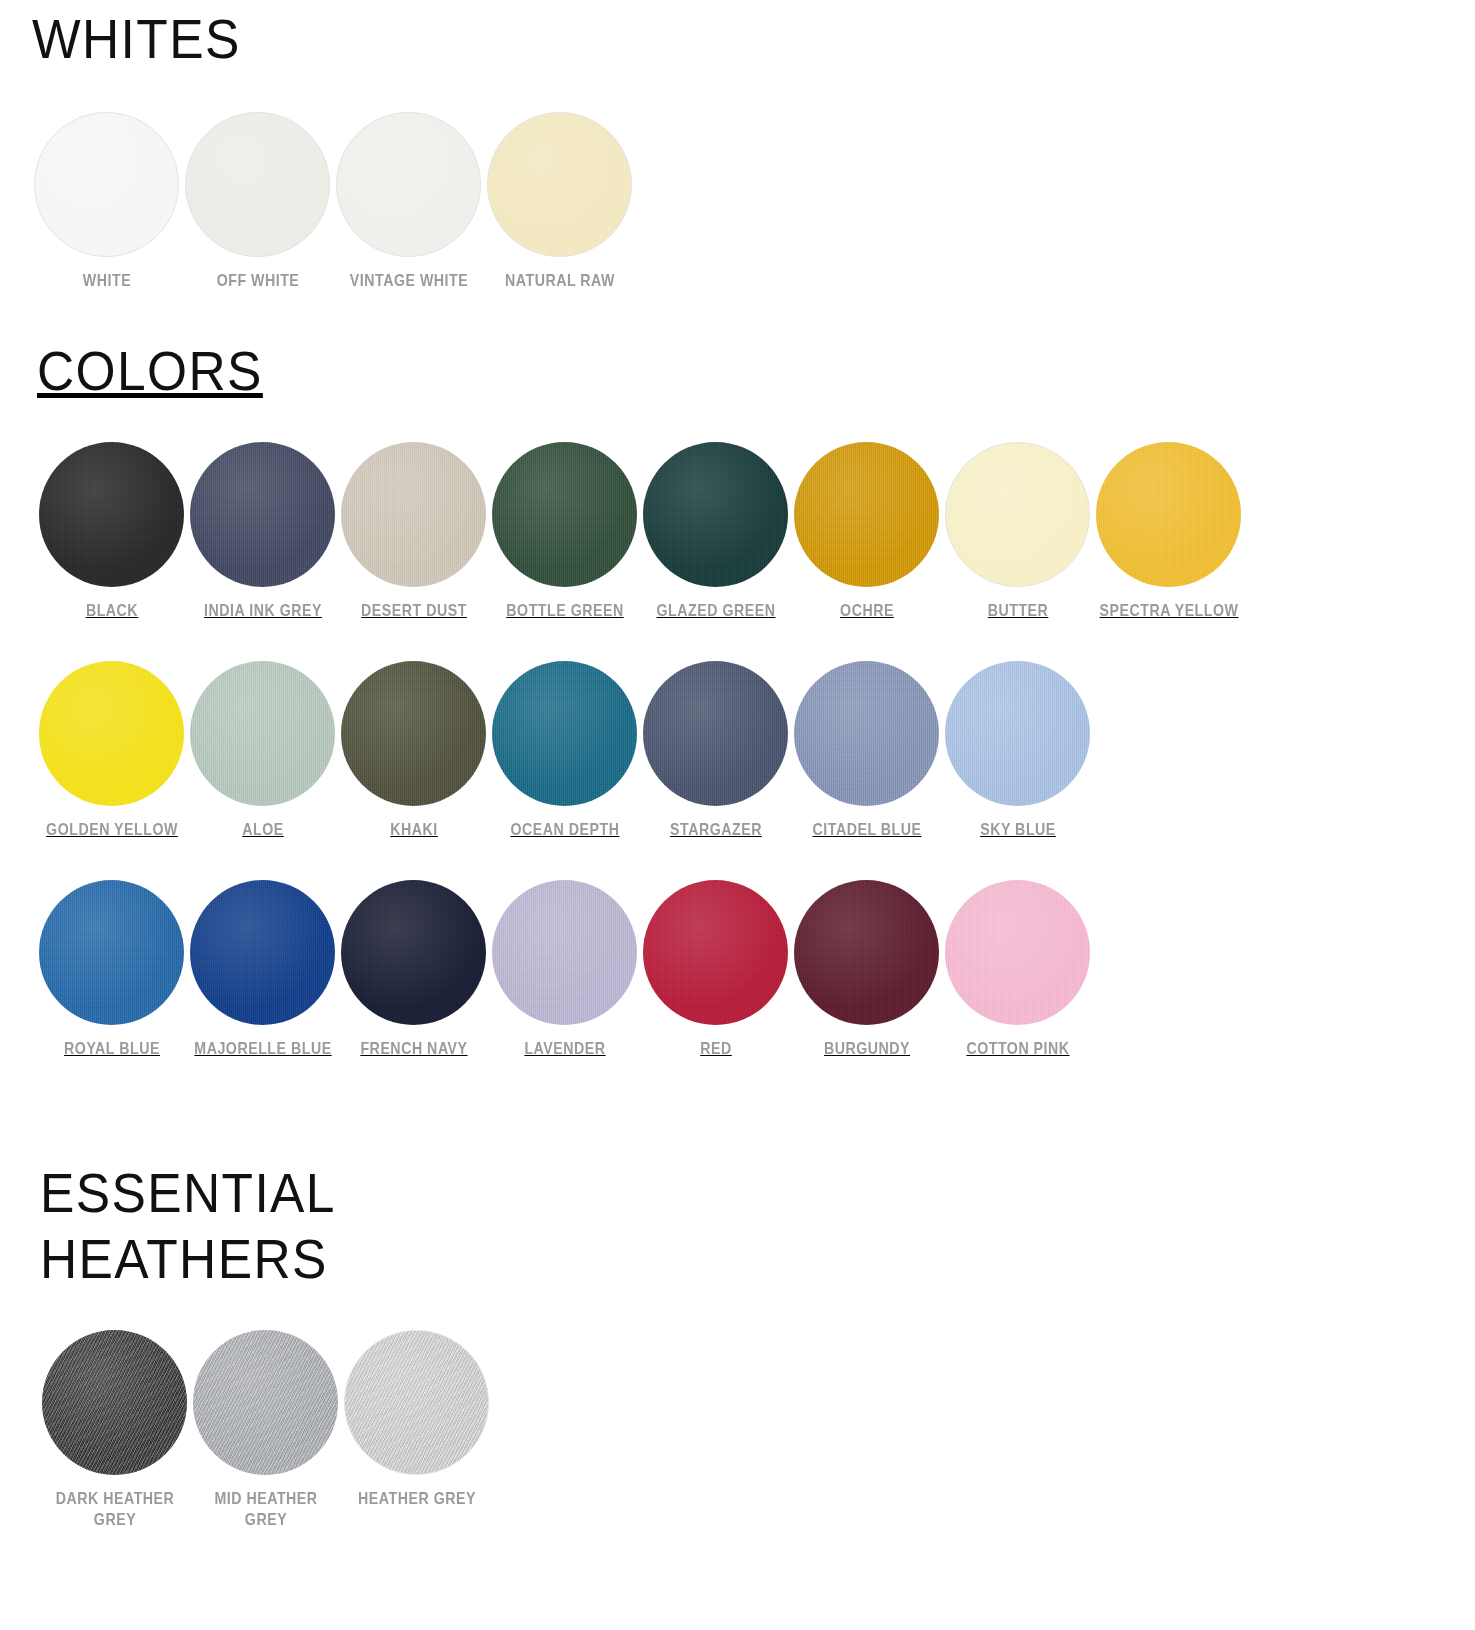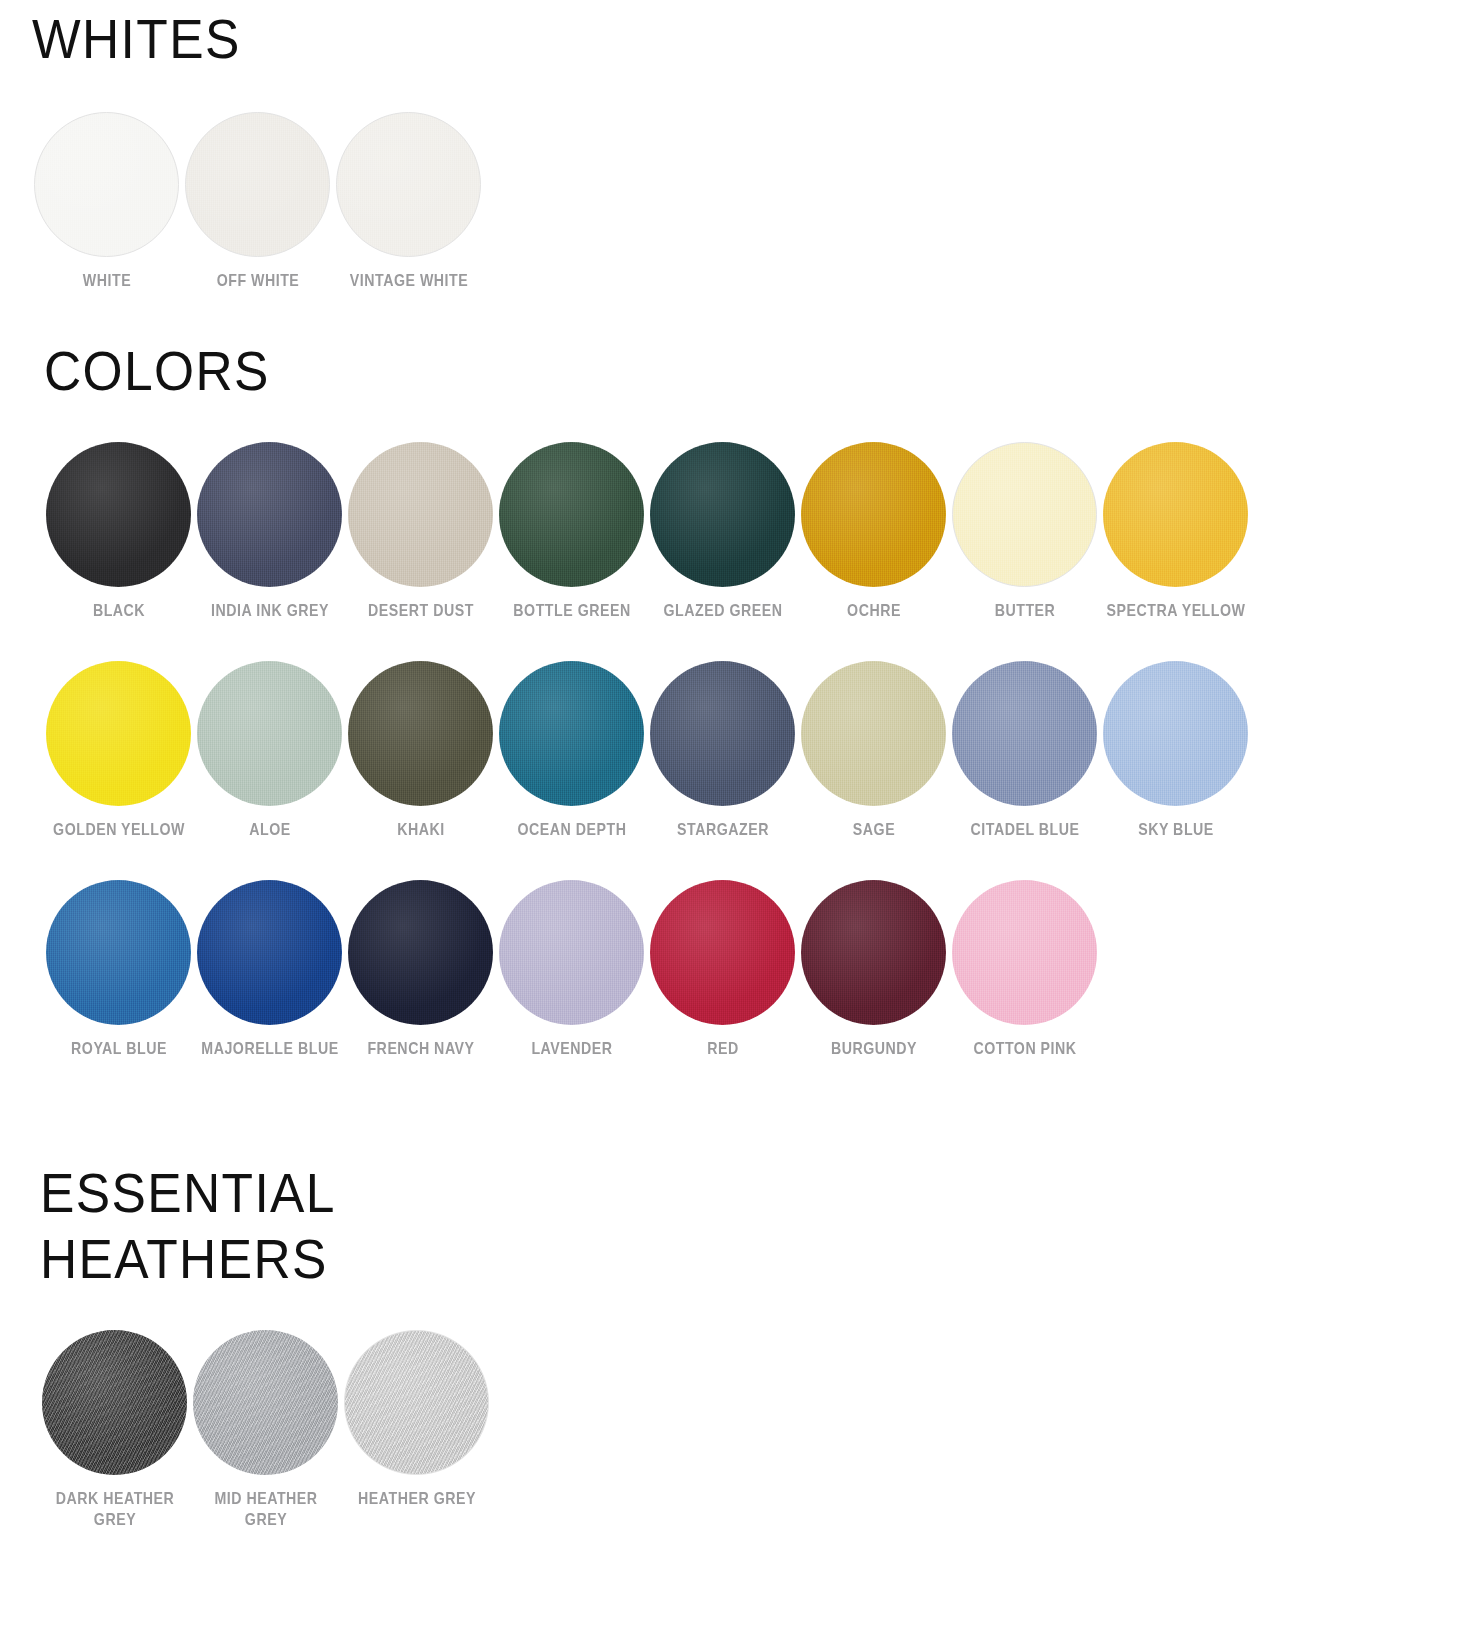--- a/index.html
+++ b/index.html
@@ -38,21 +38,21 @@
     transform: scaleX(0.92);
     transform-origin: left center;
     white-space: pre-line;
   }
 
   .section {
     padding-left: 32px;
   }
 
   #whites-section   { position: absolute; top: 6px;    left: 0; }
-  #colors-section   { position: absolute; top: 338px;  left: 12px; }
+  #colors-section   { position: absolute; top: 338px;  left: 5px; text-decoration: underline; }
   #heathers-section { position: absolute; top: 1160px; left: 8px; }
 
   .title-gap-whites   { height: 40px; }
   .title-gap-colors   { height: 38px; }
   .title-gap-heathers { height: 38px; }
 
   
   .swatch-row {
     display: flex;
     flex-direction: row;
@@ -152,20 +152,26 @@
               <div class="disc pale" style="background-color: rgb(238, 236, 231);"></div>
             </div>
             <div class="swatch-label">OFF WHITE</div>
           </div>
           <div class="swatch">
             <div class="disc-wrap">
               <div class="disc pale" style="background-color: rgb(241, 239, 235);"></div>
             </div>
             <div class="swatch-label">VINTAGE WHITE</div>
           </div>
+          <div class="swatch">
+            <div class="disc-wrap">
+              <div class="disc pale" style="background-color: rgb(243, 232, 192);"></div>
+            </div>
+            <div class="swatch-label">NATURAL RAW</div>
+          </div>
         </div>
       </div>
   </div>
 
   <div class="section" id="colors-section">
     <h1 class="section-title">COLORS</h1>
     <div class="title-gap-colors"></div>
     <div>
         <div class="swatch-row">
           <div class="swatch">
@@ -241,26 +247,20 @@
             <div class="disc-wrap">
               <div class="disc" style="background-color: rgb(31, 107, 134);"></div>
             </div>
             <div class="swatch-label">OCEAN DEPTH</div>
           </div>
           <div class="swatch">
             <div class="disc-wrap">
               <div class="disc" style="background-color: rgb(76, 86, 110);"></div>
             </div>
             <div class="swatch-label">STARGAZER</div>
-          </div>
-          <div class="swatch">
-            <div class="disc-wrap">
-              <div class="disc" style="background-color: rgb(207, 203, 164);"></div>
-            </div>
-            <div class="swatch-label">SAGE</div>
           </div>
           <div class="swatch">
             <div class="disc-wrap">
               <div class="disc" style="background-color: rgb(134, 148, 181);"></div>
             </div>
             <div class="swatch-label">CITADEL BLUE</div>
           </div>
           <div class="swatch">
             <div class="disc-wrap">
               <div class="disc" style="background-color: rgb(169, 192, 226);"></div>

